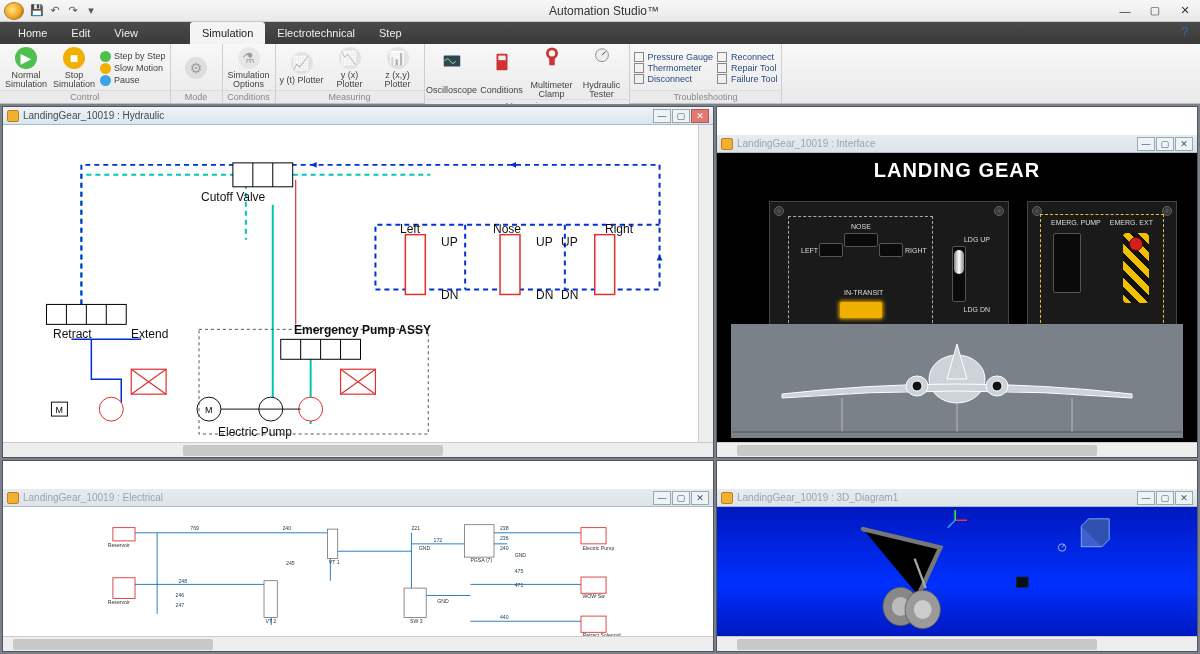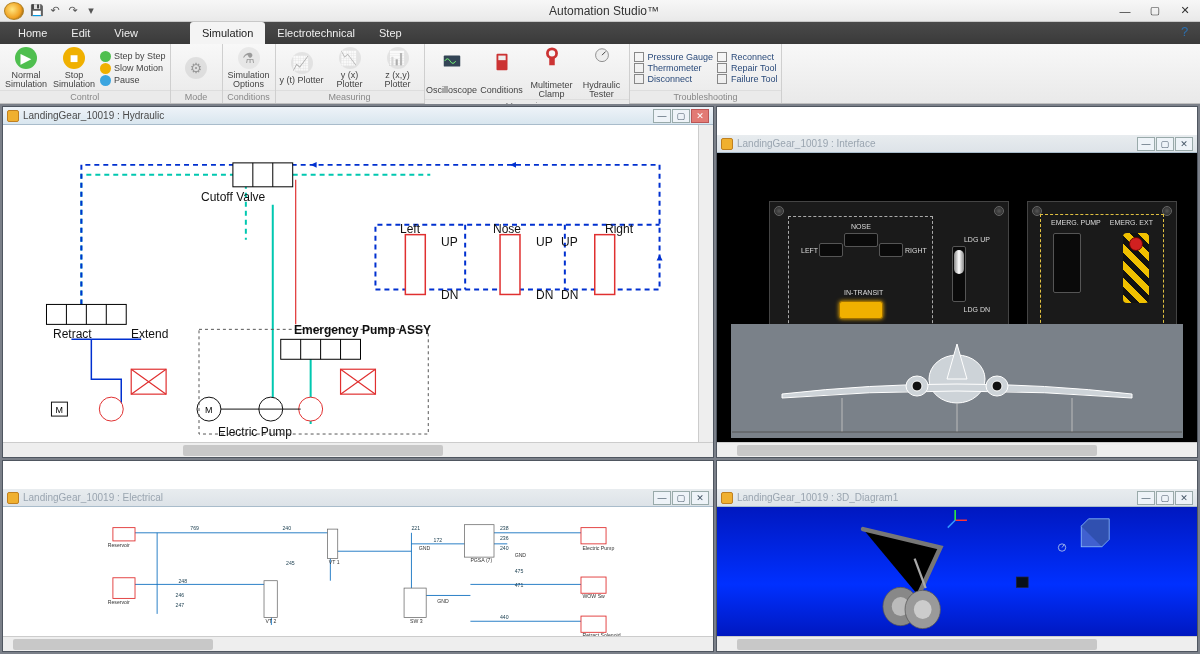--- a/index.html
+++ b/index.html
@@ -326,20 +326,21 @@
   <div class="pane">
     <div class="pane-title dimtitle">
       <span class="ico"></span>
       <span>LandingGear_10019 : Interface</span>
       <span class="spacer"></span>
       <span class="pbtn">—</span>
       <span class="pbtn">▢</span>
       <span class="pbtn">✕</span>
     </div>
     <div class="pane-body iface-body">
+      <div class="iface-title">LANDING GEAR</div>
 
       <div class="panel" style="left:52px; top:48px; width:240px; height:150px;">
         <div class="corner" style="left:4px; top:4px;"></div>
           <div class="corner" style="right:4px; top:4px;"></div>
         <div class="corner" style="left:4px; bottom:4px;"></div>
           <div class="corner" style="right:4px; bottom:4px;"></div>
         <div class="subpanel" style="left:18px; top:14px; width:145px; height:122px;">
           <div class="plbl" style="left:62px; top:6px;">NOSE</div>
           <div class="blkbtn" style="left:55px; top:16px; width:34px; height:14px;"></div>
           <div class="plbl" style="left:12px; top:30px;">LEFT</div>

